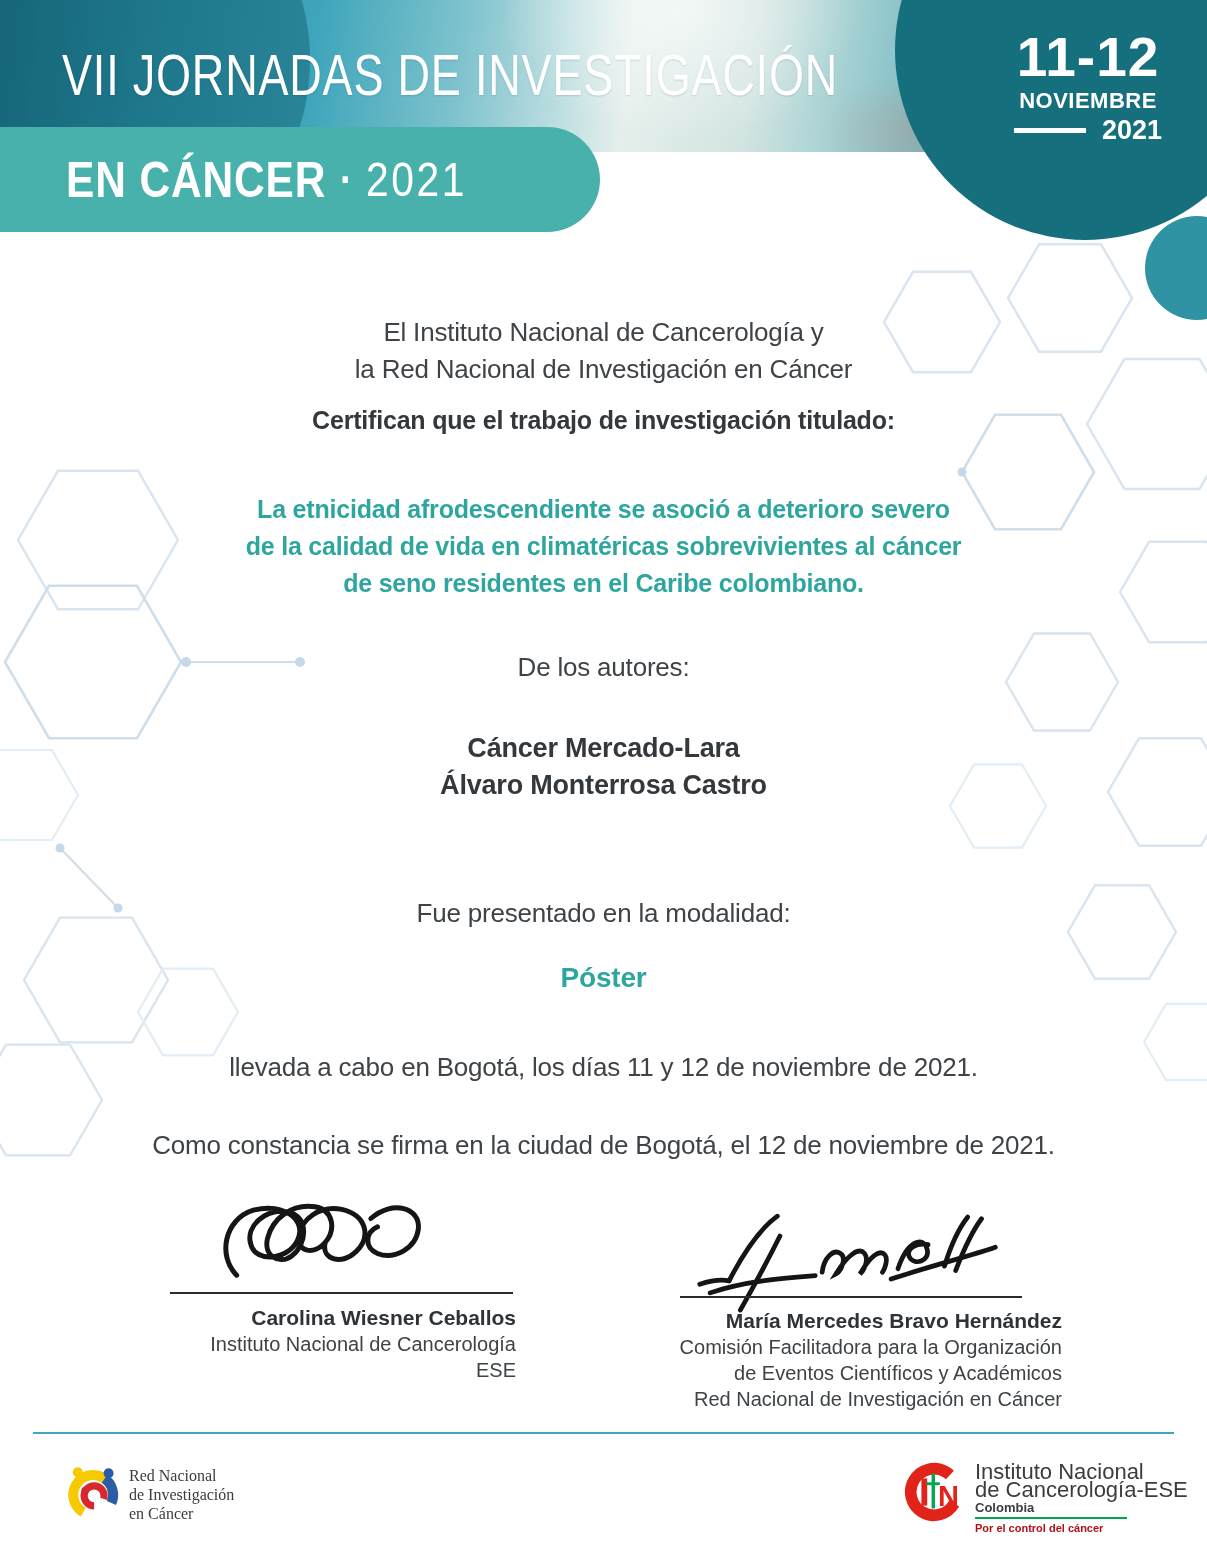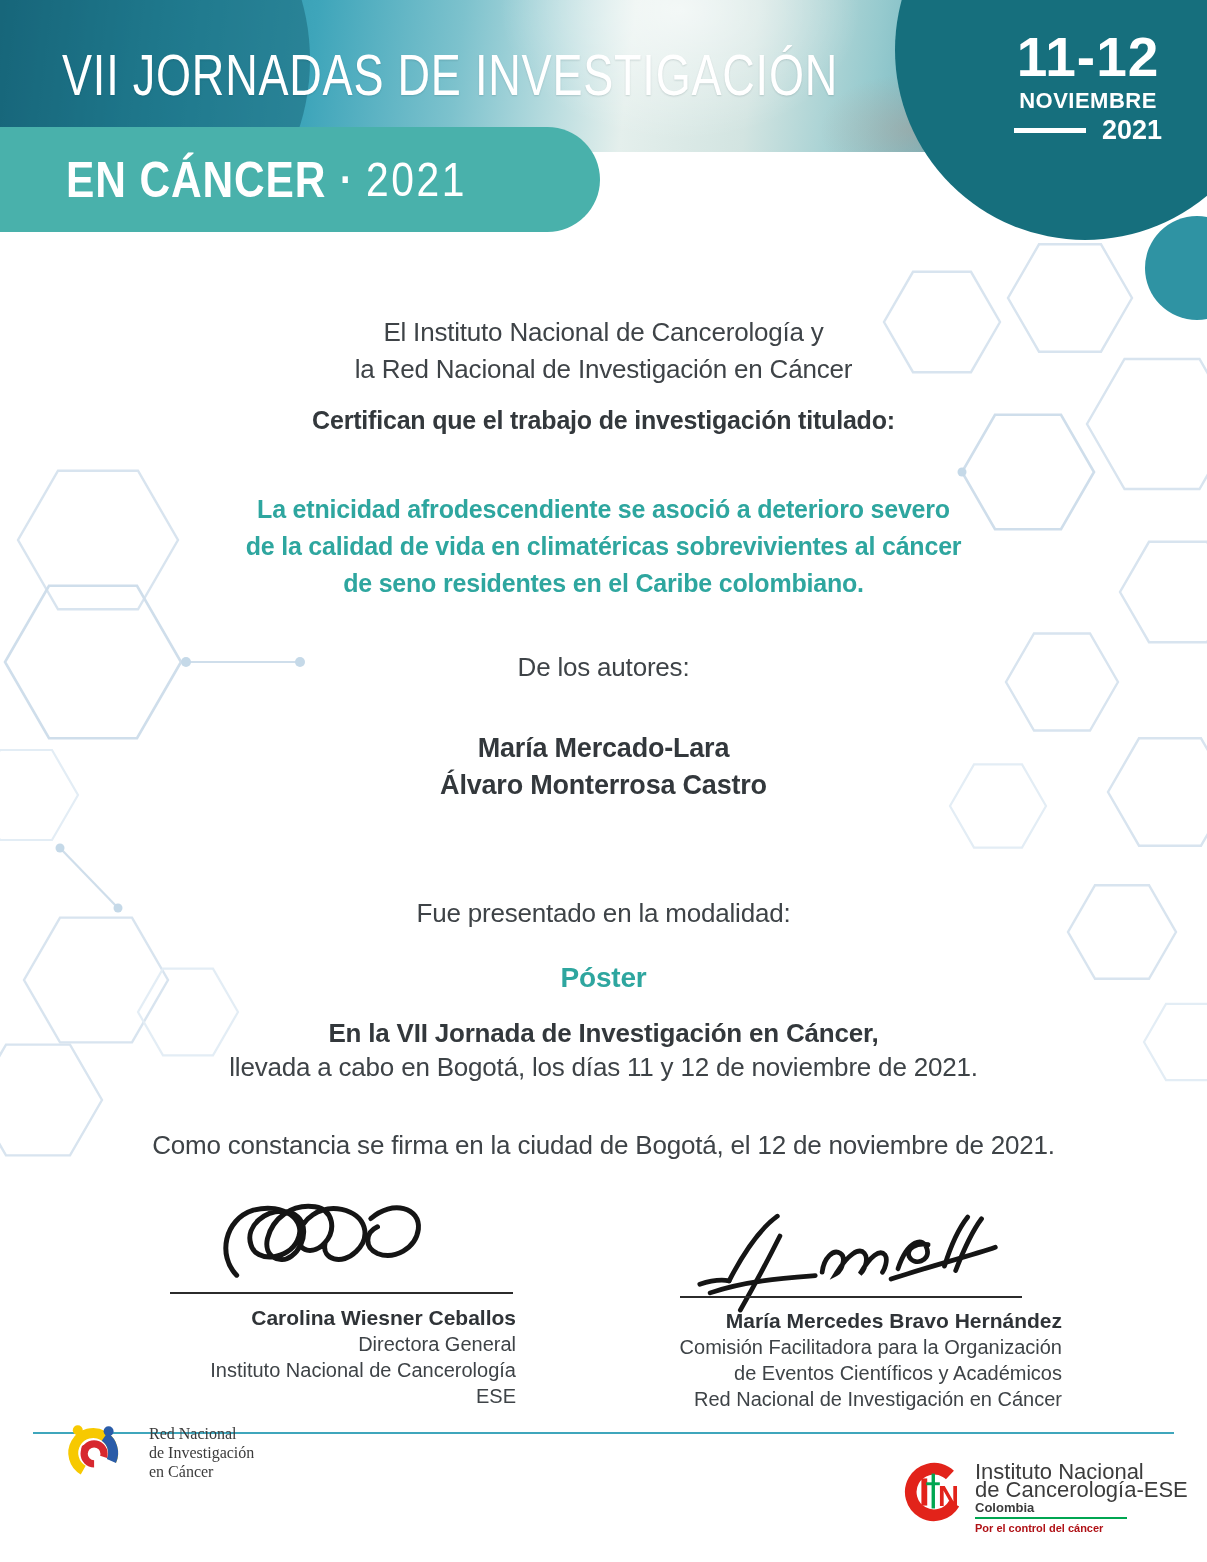--- a/index.html
+++ b/index.html
@@ -54,21 +54,21 @@
   .t-bold{font-size:26px;font-weight:700;color:#33383c;}
   .t-teal{font-size:26px;font-weight:700;color:#2ea69f;}
   .lh{line-height:37px;}
   
   .sig-svg{position:absolute;z-index:2;}
   .sig-line{position:absolute;height:2px;background:#2b2b2b;z-index:2;}
   .sig-block{position:absolute;text-align:right;z-index:3;font-size:20px;line-height:26px;}
   .sig-name{font-size:21px;font-weight:700;color:#2f3337;}
   
   .divider{position:absolute;left:33px;top:1432px;width:1141px;height:2px;background:#3fa6bc;z-index:2;}
-  .logo-left{position:absolute;left:66px;top:1420px;display:flex;align-items:flex-start;gap:25px;z-index:2;}
+  .logo-left{position:absolute;left:66px;top:1462px;display:flex;align-items:flex-start;gap:5px;z-index:2;}
   .logo-left-text{font-family:"Liberation Serif", serif;font-size:16px;line-height:19px;color:#3b3b3b;padding-top:4px;}
   .logo-right{position:absolute;left:903px;top:1460px;display:flex;align-items:flex-start;gap:10px;z-index:2;}
   .inc-text{padding-top:3px;}
   .inc-l1{font-size:22px;font-weight:400;color:#3c3c3c;line-height:18px;}
   .inc-col{font-size:13px;font-weight:700;color:#3c3c3c;line-height:15px;margin-top:1px;}
   .inc-rule{width:152px;height:2px;background:#00a651;margin:2px 0 3px 0;}
   .inc-slogan{font-size:11px;font-weight:700;color:#b01116;line-height:12px;}
 </style>
 </head>
 <body>
@@ -143,43 +143,41 @@
 
   <div class="tx t-teal lh" style="top:491px;font-size:25px;">
     <div>La etnicidad afrodescendiente se asoció a deterioro severo</div>
     <div>de la calidad de vida en climatéricas sobrevivientes al cáncer</div>
     <div>de seno residentes en el Caribe colombiano.</div>
   </div>
 
   <div class="tx t-reg" style="top:652px;">De los autores:</div>
 
   <div class="tx t-bold lh" style="top:730px;font-size:27px;">
-    <div>María Mercado-Lara</div>
+    <div>Cáncer Mercado-Lara</div>
     <div>Álvaro Monterrosa Castro</div>
   </div>
 
   <div class="tx t-reg" style="top:898px;">Fue presentado en la modalidad:</div>
 
   <div class="tx t-teal" style="top:962px;font-size:28px;">Póster</div>
 
-  <div class="tx t-bold" style="top:1018px;">En la VII Jornada de Investigación en Cáncer,</div>
   <div class="tx t-reg" style="top:1052px;">llevada a cabo en Bogotá, los días 11 y 12 de noviembre de 2021.</div>
 
   <div class="tx t-reg" style="top:1130px;">Como constancia se firma en la ciudad de Bogotá, el 12 de noviembre de 2021.</div>
 
   <svg class="sig-svg" style="left:205px;top:1196px;" width="255" height="100" viewBox="0 0 300 120">
     <g fill="none" stroke="#151515" stroke-width="6" stroke-linecap="round">
       <path d="M35,95 C12,72 20,28 55,17 C92,7 120,30 108,53 C97,77 58,81 52,58 C45,36 70,15 96,19 C122,24 120,58 101,72 C86,83 67,72 72,51 C78,27 101,9 129,13 C152,17 154,41 141,56 C128,71 107,68 110,47 C113,28 134,11 161,16 C191,23 197,49 178,67 C162,83 137,77 141,57"></path>
       <path d="M196,27 C222,4 256,14 253,40 C250,63 224,77 204,69 C188,62 189,44 204,37"></path>
     </g>
   </svg>
   <div class="sig-line" style="left:170px;top:1292px;width:343px;"></div>
   <div class="sig-block" style="left:168px;top:1305px;width:348px;">
     <div class="sig-name">Carolina Wiesner Ceballos</div>
-    <div>Directora General</div>
     <div>Instituto Nacional de Cancerología ESE</div>
   </div>
 
   <svg class="sig-svg" style="left:672px;top:1205px;" width="352" height="112" viewBox="0 0 360 130">
     <g fill="none" stroke="#151515" stroke-width="5.5" stroke-linecap="round">
       <path d="M8,92 C20,88 31,86 42,88"></path>
       <path d="M42,88 C60,53 80,26 98,13"></path>
       <path d="M55,122 C72,92 90,58 101,36"></path>
       <path d="M20,102 C62,88 104,85 142,82"></path>
       <path d="M150,78 C152,61 163,51 171,56 C179,61 172,77 166,80 C180,57 193,49 199,56 C205,63 198,77 194,80 C206,59 217,51 223,58 C227,64 222,75 220,78"></path>

